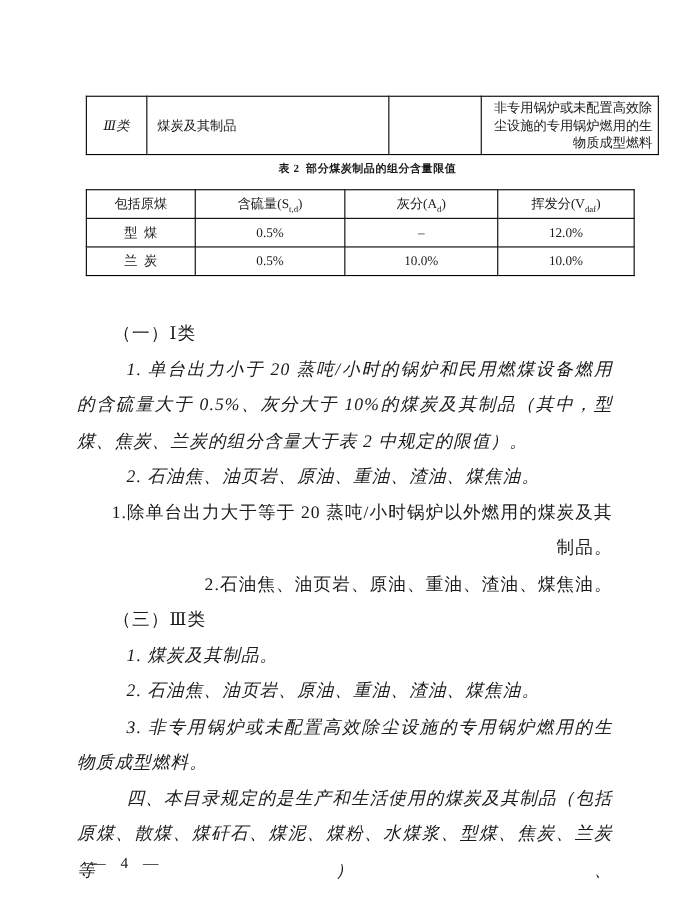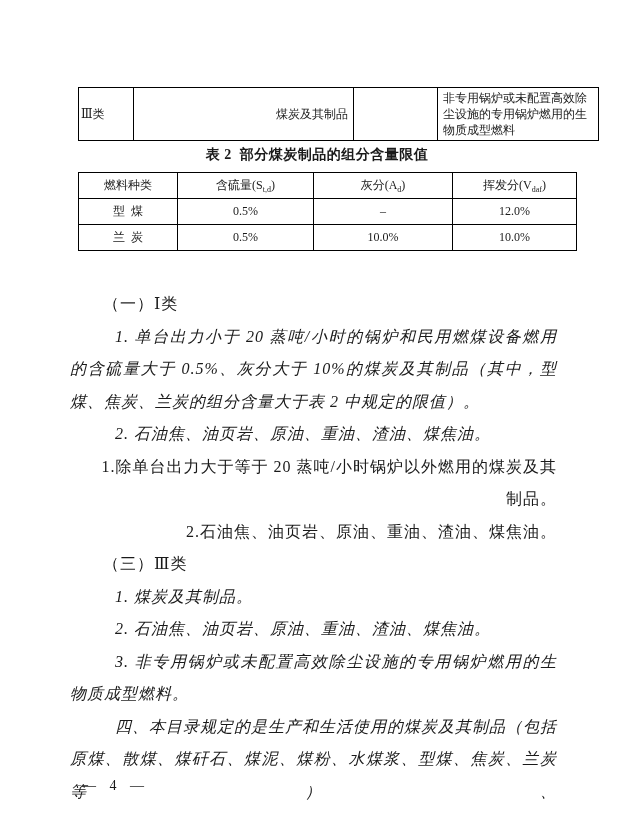--- a/index.html
+++ b/index.html
@@ -21,32 +21,32 @@
     width: 478px;
   }
   .cont-table td {
     border: 1.5px solid #000;
     font-size: 12px;
     line-height: 16px;
     vertical-align: middle;
     padding: 2px 5px;
     height: 47px;
   }
-  .cont-table .c-cat { width: 50px; text-align: left; padding: 2px 2px; }
-  .cont-table .c-name { width: 205px; text-align: right; padding-left: 9px; }
+  .cont-table .c-cat { width: 50px; text-align: center; padding: 2px 2px; font-style: italic; }
+  .cont-table .c-name { width: 205px; text-align: left; padding-left: 9px; }
   .cont-table .c-empty { width: 73px; }
-  .cont-table .c-desc { width: 150px; text-align: left; padding: 2px 5px; margin-left: 42px; }
+  .cont-table .c-desc { width: 150px; text-align: right; padding: 2px 5px; margin-left: 42px; }
 
   
   .t2-title {
     position: absolute;
-    left: 78px; top: 146px;
+    left: 95px; top: 146px;
     width: 478px;
     text-align: center;
-    font-size: 14px;
+    font-size: 10px;
     font-weight: bold;
     letter-spacing: 0.5px;
     white-space: pre-wrap;
   }
 
   
   .table2 {
     position: absolute;
     left: 78px; top: 172px;
     width: 478px;
@@ -104,21 +104,21 @@
         <td class="c-desc">非专用锅炉或未配置高效除尘设施的专用锅炉燃用的生物质成型燃料</td>
       </tr>
     </tbody>
   </table>
 
   <div class="t2-title">表 2  部分煤炭制品的组分含量限值</div>
 
   <table class="table2">
     <tbody>
       <tr>
-        <td class="col-fuel">燃料种类</td>
+        <td class="col-fuel">包括原煤</td>
         <td class="col-s"><span>含硫量(S</span><sub>t,d</sub><span>)</span></td>
         <td class="col-a"><span>灰分(A</span><sub>d</sub><span>)</span></td>
         <td class="col-v"><span>挥发分(V</span><sub>daf</sub><span>)</span></td>
       </tr>
       <tr>
         <td>型  煤</td>
         <td>0.5%</td>
         <td>–</td>
         <td>12.0%</td>
       </tr>

